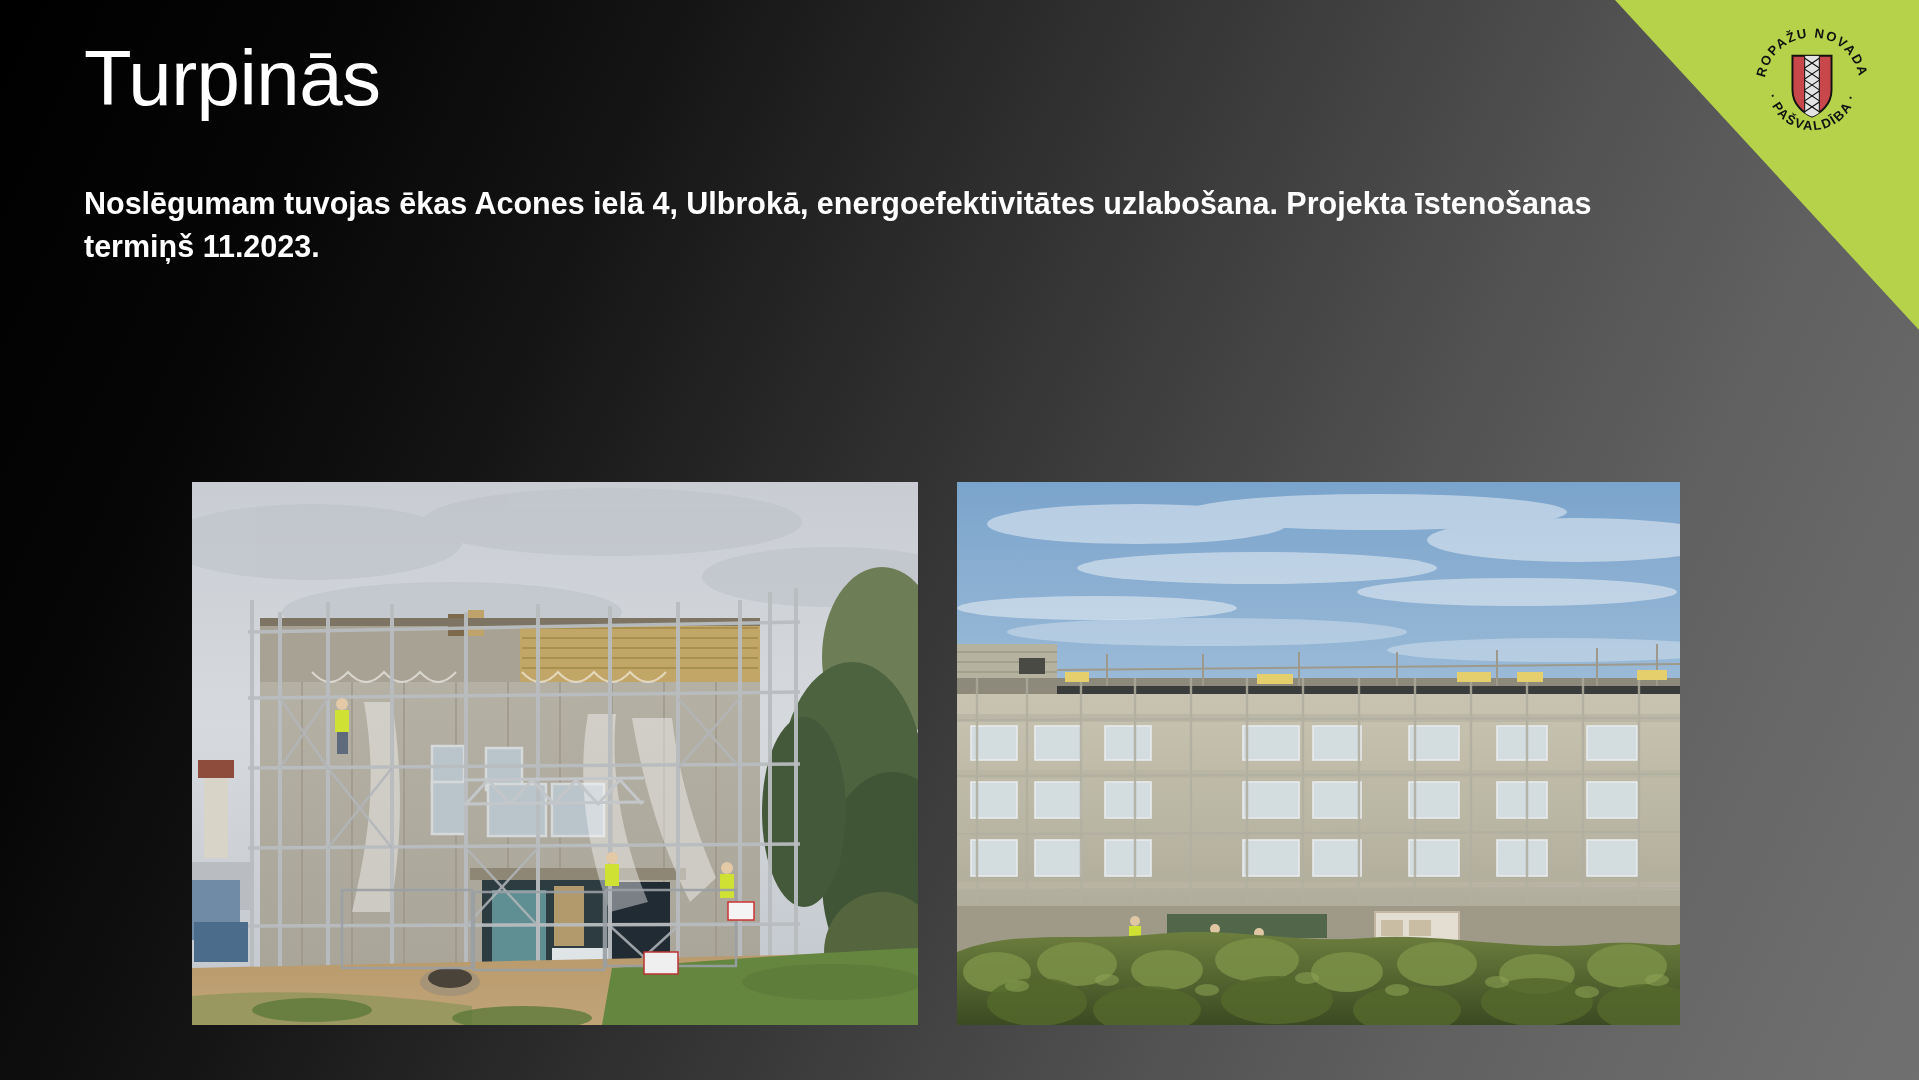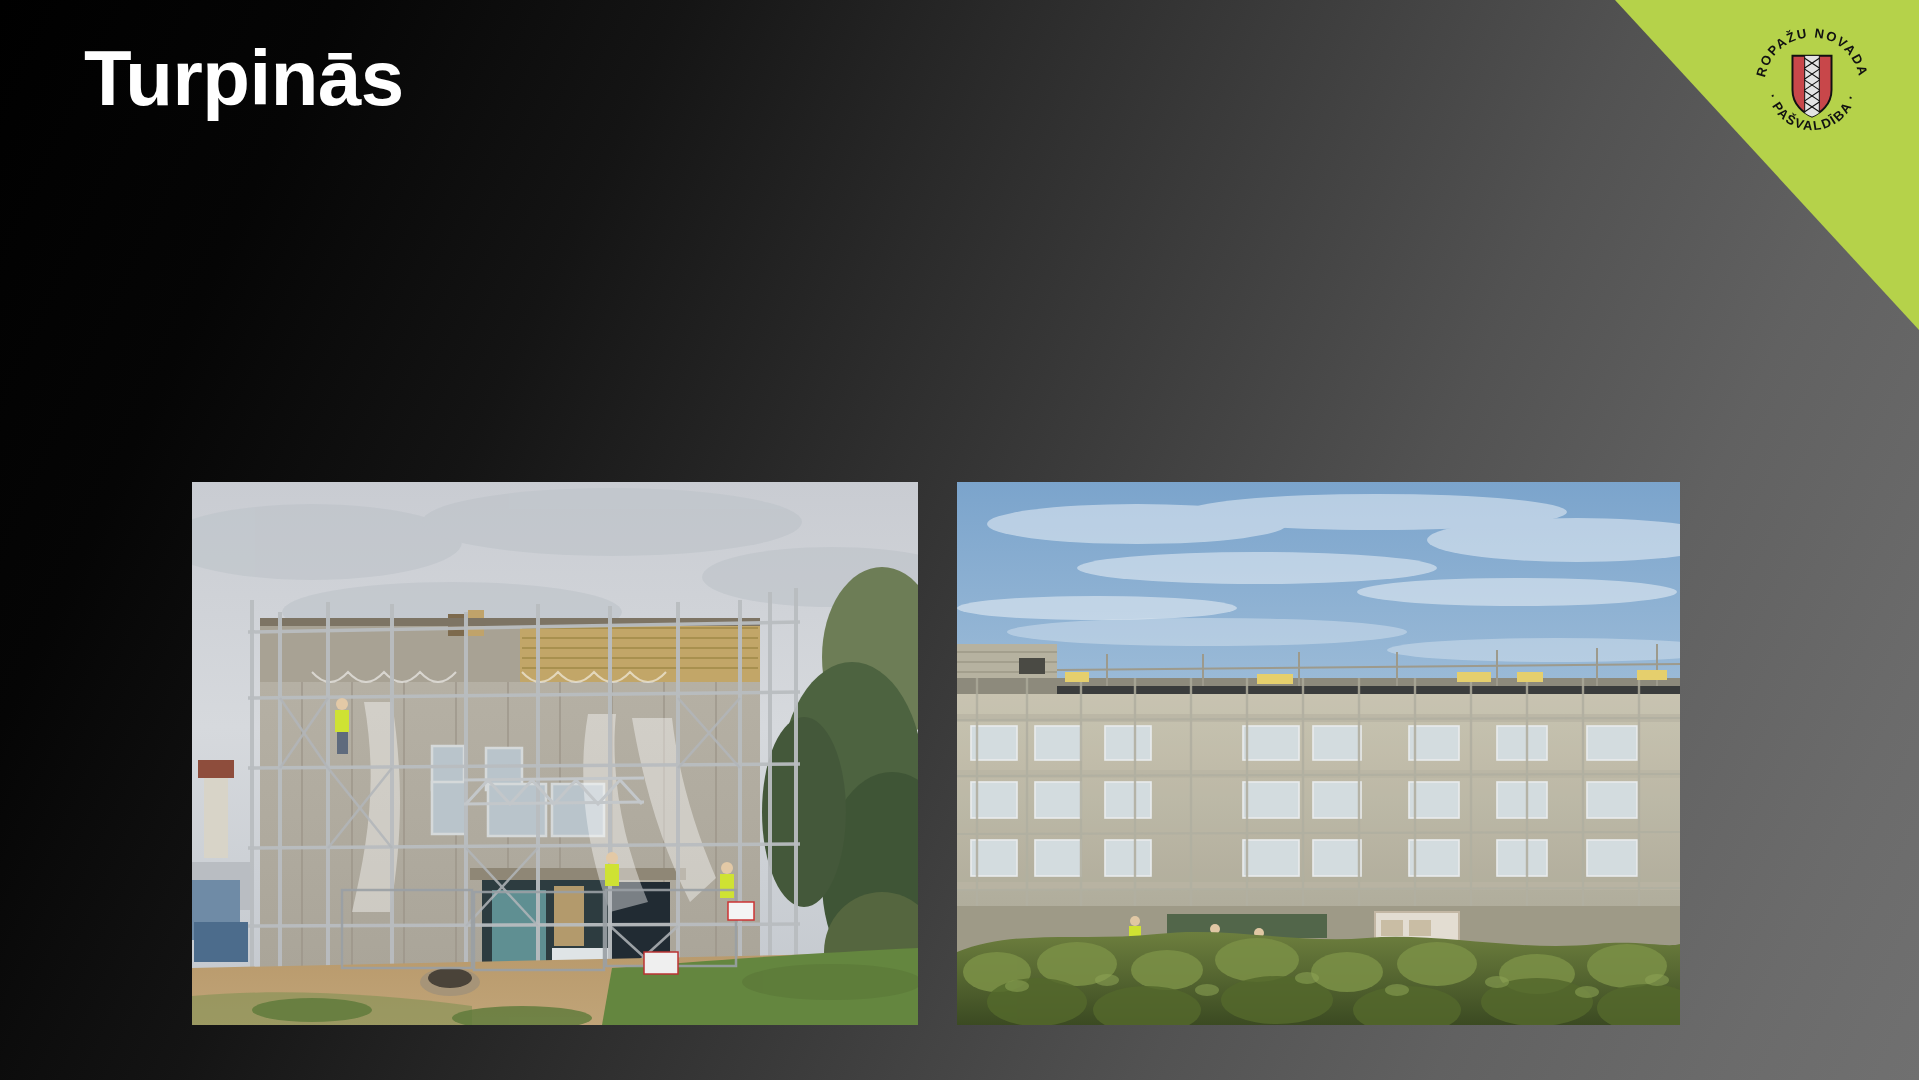--- a/index.html
+++ b/index.html
@@ -46,21 +46,21 @@
   }
   .logo-wrap svg { display: block; width: 100%; height: 100%; }
 
   
   .title {
     position: absolute;
     left: 84px;
     top: 38px;
     color: #ffffff;
     font-size: 78px;
-    font-weight: bold;
+    font-weight: normal;
     letter-spacing: -0.5px;
     line-height: 1.05;
     white-space: nowrap;
   }
   .body-text {
     position: absolute;
     left: 84px;
     top: 182px;
     width: 1560px;
     color: #ffffff;
@@ -129,20 +129,21 @@
             <path d="M 112,128 Q 100,136 88,144"></path>
           </g>
         </g>
       </g>
     </svg>
   </div>
 
   <div class="title">Turpinās</div>
 
   <div class="body-text">
+    <p>Noslēgumam tuvojas ēkas Acones ielā 4, Ulbrokā, energoefektivitātes uzlabošana. Projekta īstenošanas termiņš 11.2023.</p>
     <div class="spacer"></div>
   </div>
 
   <div class="photo" id="photo-left">
     <svg viewBox="0 0 726 543" preserveAspectRatio="none">
       <defs>
         <linearGradient id="skyL" x1="0" y1="0" x2="0" y2="1">
           <stop offset="0%" stop-color="#c9ccd2"></stop>
           <stop offset="45%" stop-color="#d6d9dd"></stop>
           <stop offset="100%" stop-color="#c2c7cd"></stop>

